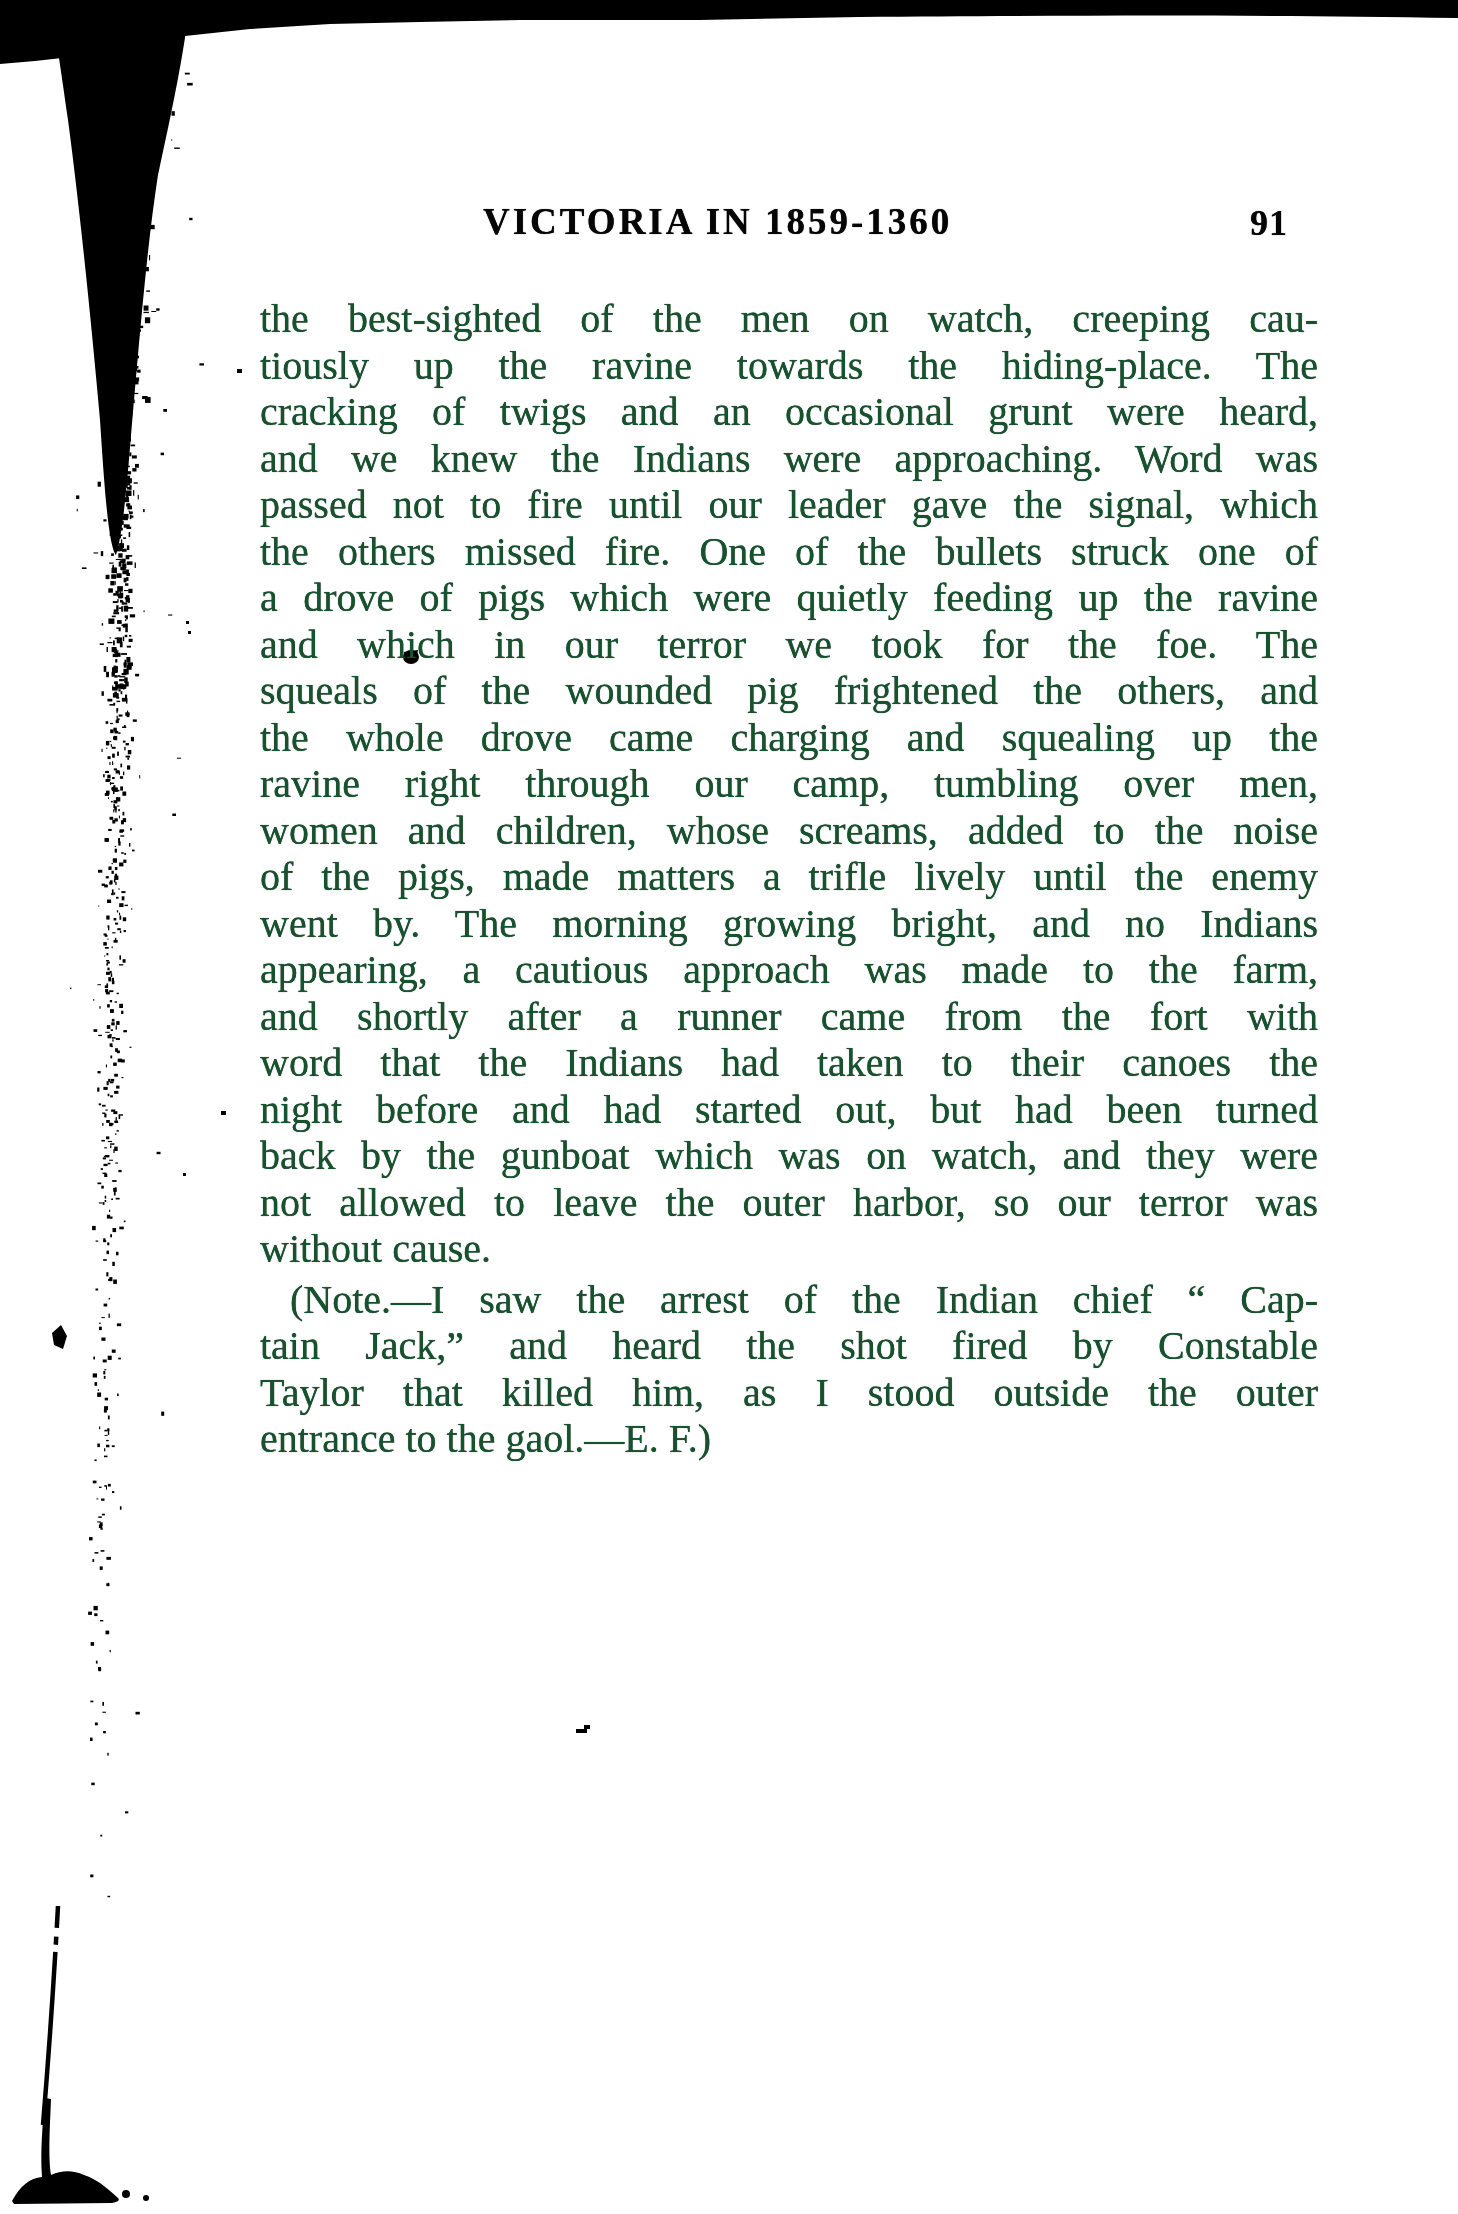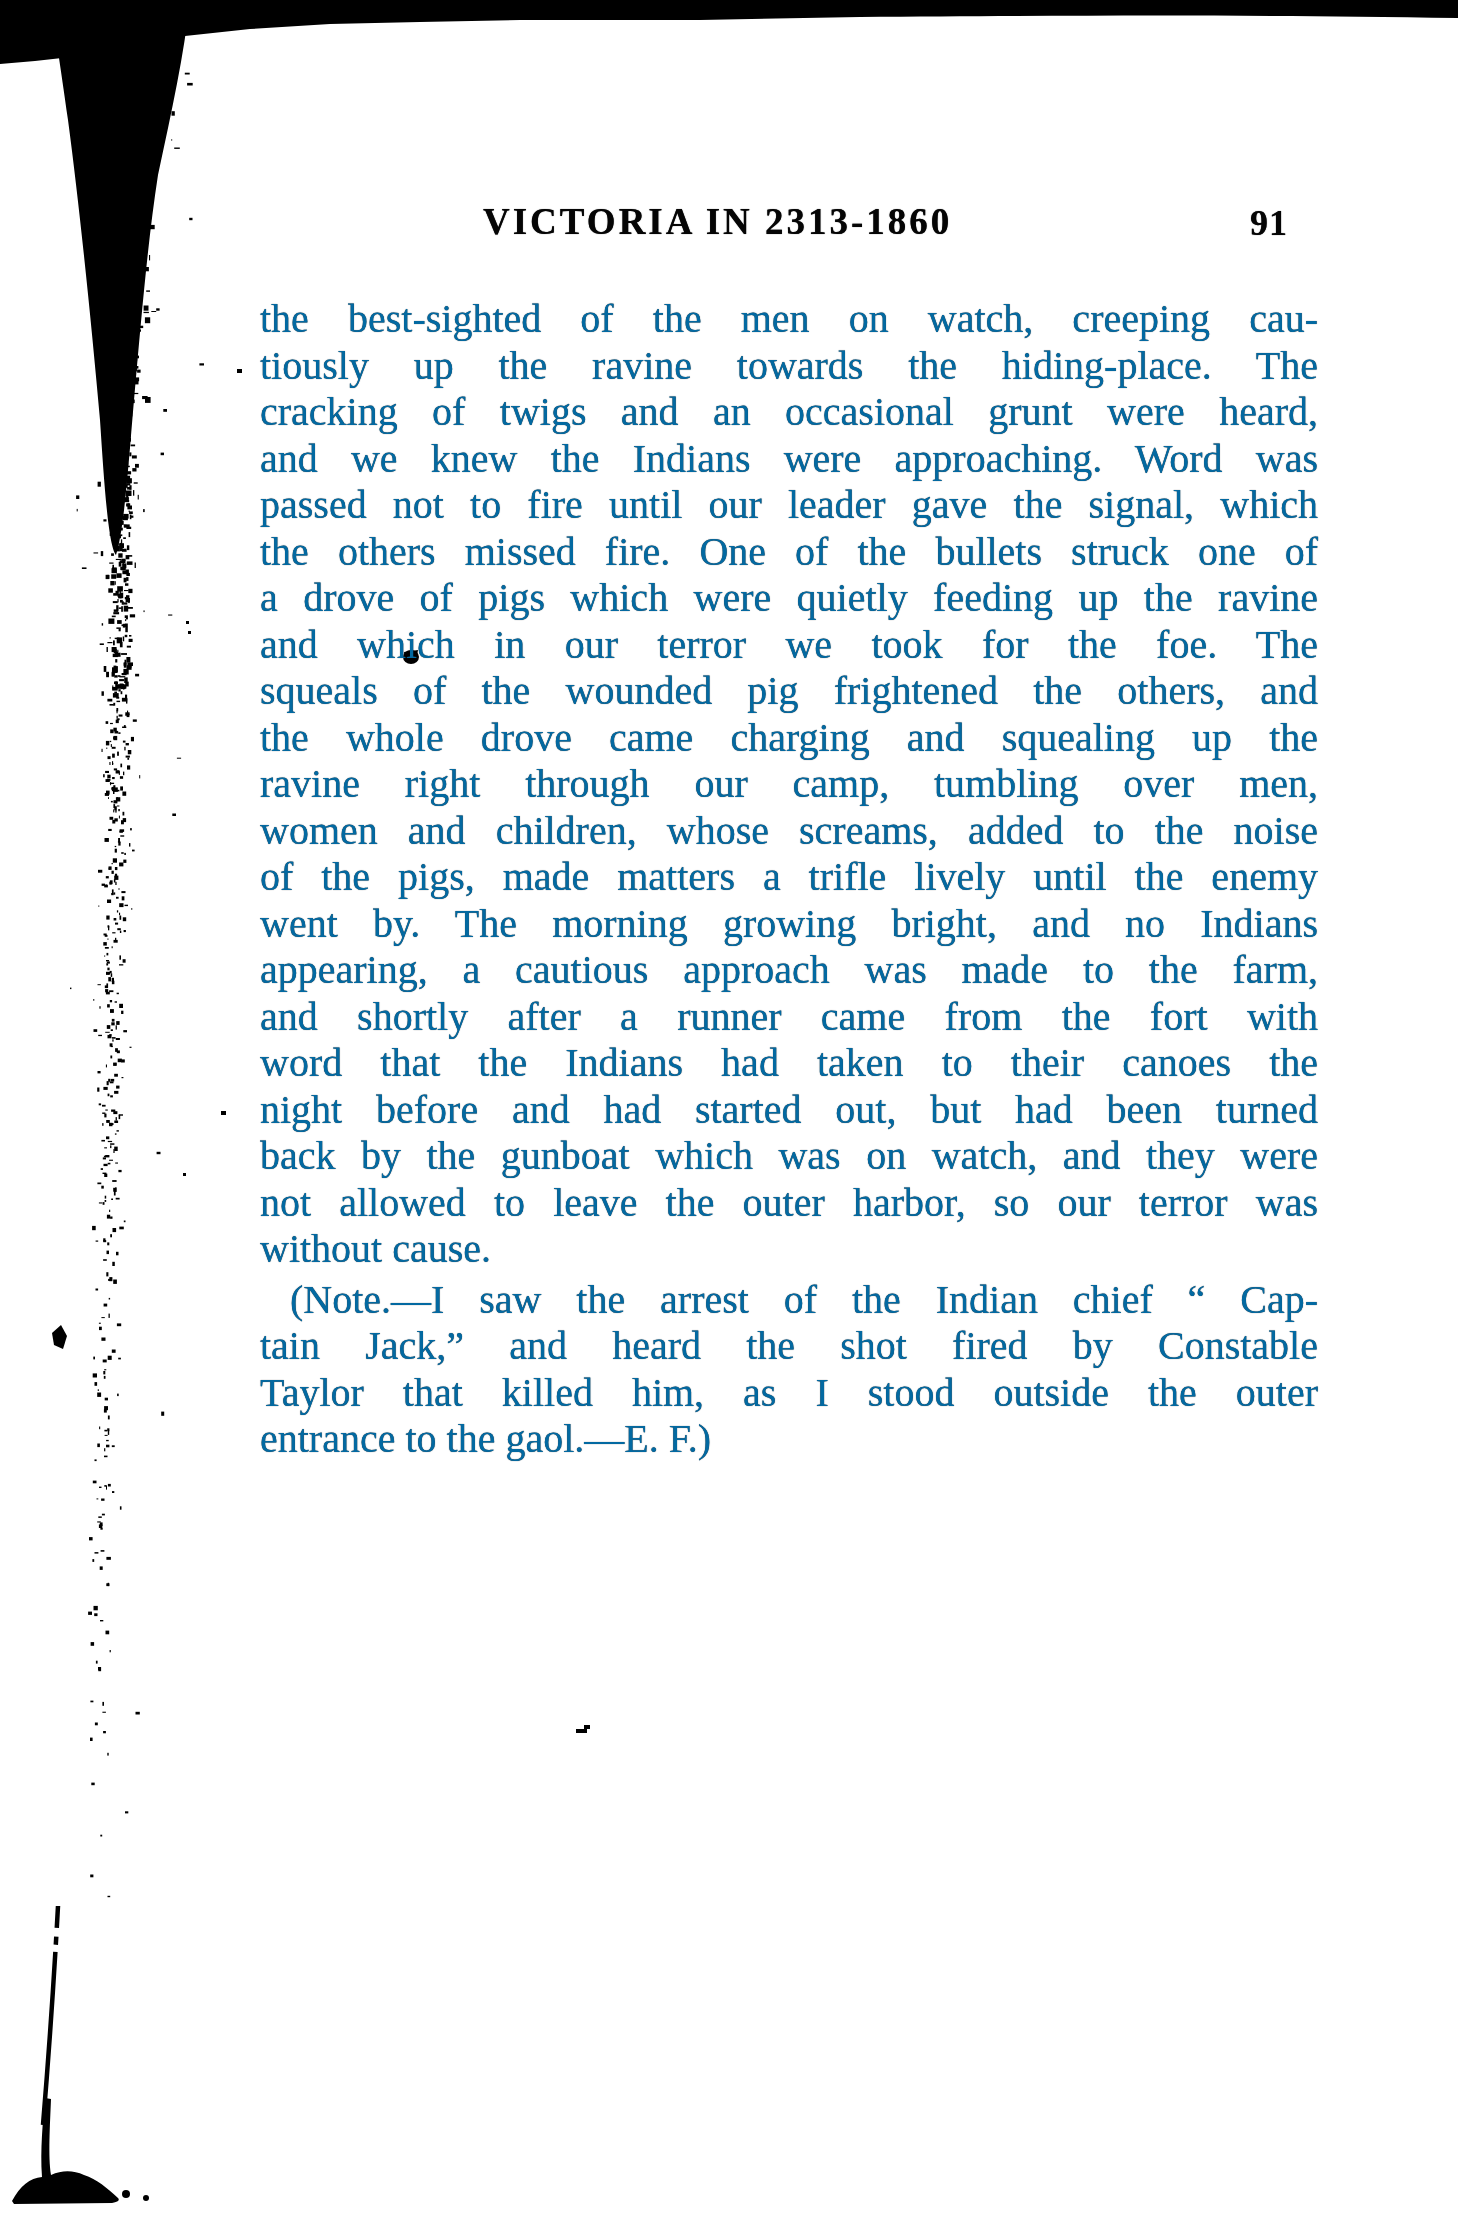--- a/index.html
+++ b/index.html
@@ -17,21 +17,21 @@
     text-shadow:0 0 0.8px rgba(0,0,0,.9);
   }
   .rh-folio{
     position:absolute;left:1250px;top:2px;
     font-size:36px;font-weight:bold;letter-spacing:1px;
     text-shadow:0 0 0.8px rgba(0,0,0,.9);
     text-align:right;
   }
   .body-text{
     position:absolute;left:260px;top:296px;width:1058px;
-    font-size:40px;color:#0369a1;
+    font-size:40px;color:#14532d;
     text-shadow:0 0 0.8px rgba(0,0,0,.85);
   }
   .para{margin:0;}
   .para + .para{margin-top:4px;}
   .line{
     height:46.5px;line-height:46.5px;
     text-align:justify;text-align-last:justify;
     overflow:visible;white-space:normal;
   }
   .line.last{text-align-last:left;}
@@ -1155,21 +1155,21 @@
       <rect x="91.3" y="1782.6" width="3.4" height="2.6" fill="#000"></rect>
       <rect x="125.0" y="1811.3" width="3.3" height="2.1" fill="#000"></rect>
       <rect x="100.3" y="1834.7" width="1.9" height="1.8" fill="#000"></rect>
       <rect x="90.2" y="1874.5" width="3.2" height="2.8" fill="#000"></rect>
       <rect x="107.5" y="1895.8" width="2.7" height="1.4" fill="#000"></rect>
     </g>
 </svg>
 
 <div class="page">
   <div class="running-header">
-    <div class="rh-title">VICTORIA IN 2313-1860</div>
+    <div class="rh-title">VICTORIA IN 1859-1360</div>
     <div class="rh-folio">91</div>
   </div>
 
   <div class="body-text">
     <div class="para">
       <div class="line">the best-sighted of the men on watch, creeping cau-</div>
       <div class="line">tiously up the ravine towards the hiding-place. The</div>
       <div class="line">cracking of twigs and an occasional grunt were heard,</div>
       <div class="line">and we knew the Indians were approaching. Word was</div>
       <div class="line">passed not to fire until our leader gave the signal, which</div>

